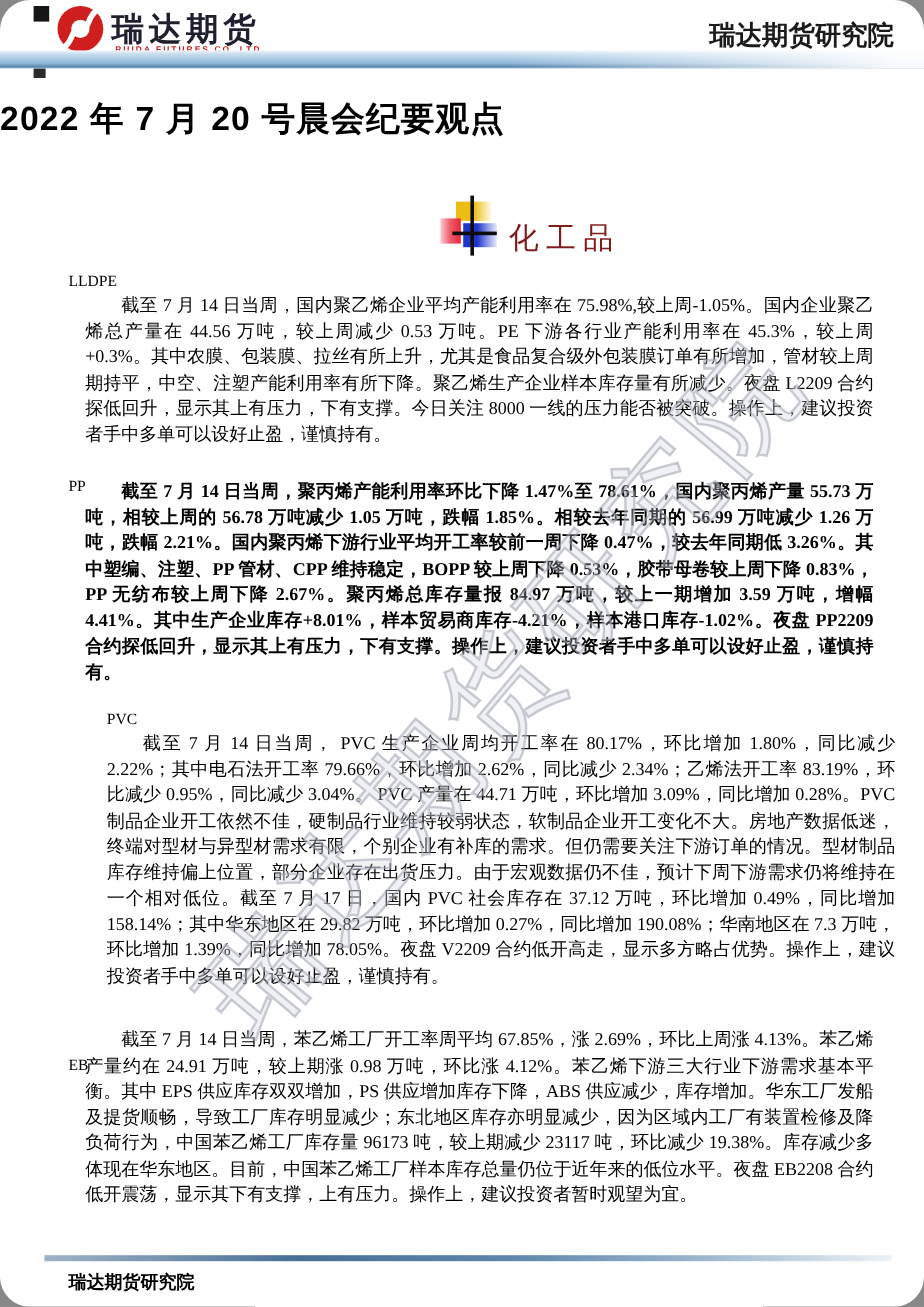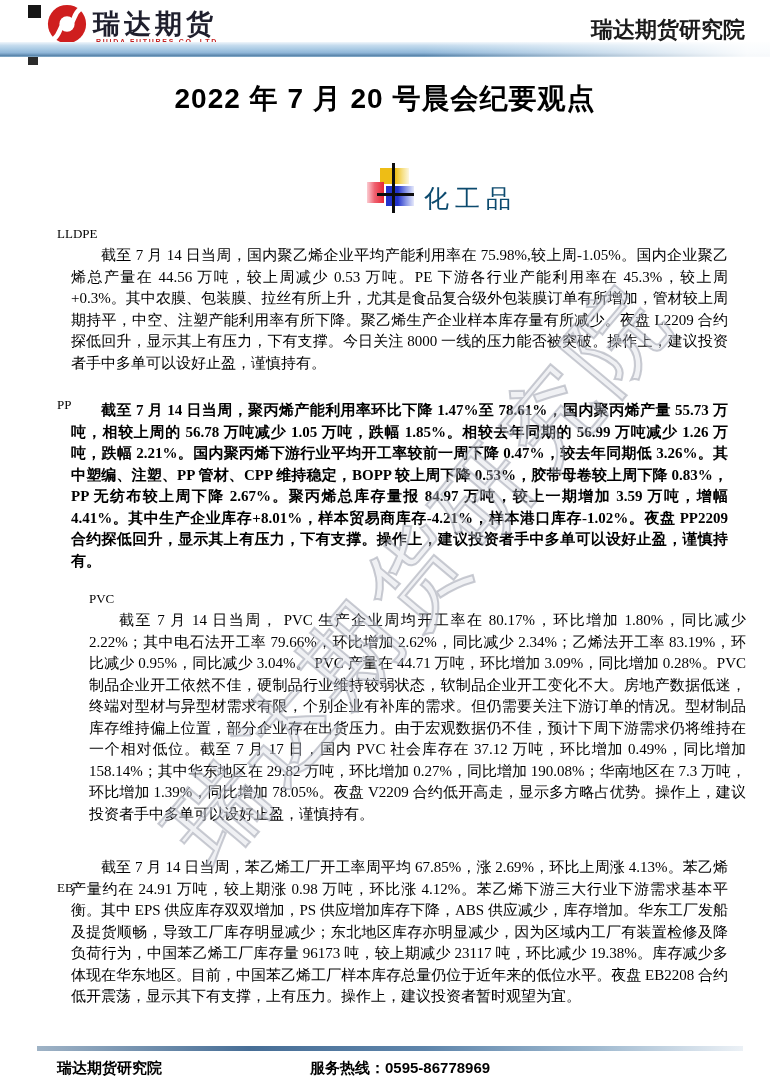--- a/index.html
+++ b/index.html
@@ -1,19 +1,19 @@
 <!DOCTYPE html>
 <html><head>
 <meta charset="utf-8">
 <style>
   html,body{margin:0;padding:0;background:#888;}
   .page{
     position:relative;width:770px;height:1089px;margin:0 auto;
     background:#ffffff;overflow:hidden;
-    font-family:"Liberation Serif","DejaVu Serif",serif;color:#000;
+    font-family:"Liberation Serif","DejaVu Serif",serif;color:#000;border-radius:25px;
   }
   
   .corner-square{position:absolute;left:28px;top:5px;width:13px;height:13px;background:#161616;}
   .corner-square2{position:absolute;left:28px;top:57px;width:10px;height:8px;background:#2b2b2b;}
   .logo-icon{position:absolute;left:46px;top:3px;width:42px;height:42px;}
   .logo-text{
     position:absolute;left:93px;top:6px;
     font-family:"Liberation Sans","DejaVu Sans",sans-serif;
     font-size:27px;font-weight:700;letter-spacing:4px;color:#1f1f2d;white-space:nowrap;
   }
@@ -28,37 +28,37 @@
     font-size:22px;font-weight:600;color:#1b1b1b;white-space:nowrap;
   }
   .header-bar{
     position:absolute;left:0;top:42px;width:770px;height:15px;
     background-image:
       linear-gradient(to right, rgba(255,255,255,0) 55%, rgba(255,255,255,0.95) 97%),
       linear-gradient(to bottom,#f0f6fb 0%,#c6dcee 22%,#a9cae4 48%,#8fb6d8 72%,#5d88ae 90%,#8cb1cd 100%);
   }
   
   .doc-title{
-    position:absolute;left:0;top:80px;width:770px;text-align:center;
+    position:absolute;left:0;top:80px;width:770px;text-align:left;
     font-family:"Liberation Sans","DejaVu Sans",sans-serif;
     font-size:28px;font-weight:700;letter-spacing:1px;color:#000;
   }
   
   .cat-icon{position:absolute;left:367px;top:163px;width:48px;height:51px;}
   .cat-icon .sq-yellow{position:absolute;left:13px;top:5px;width:29px;height:16px;
     background:linear-gradient(90deg,#eebd15 0%,#eebd15 52%,#f6e087 78%,#fdf7e0 100%);}
   .cat-icon .sq-red{position:absolute;left:0px;top:19px;width:17px;height:21px;
     background:linear-gradient(to left,#e62736 0%,#ef6170 55%,#fbccd2 100%);}
   .cat-icon .sq-blue{position:absolute;left:19px;top:23px;width:28px;height:20px;
     background:linear-gradient(90deg,#2334cb 0%,#2334cb 42%,#8b98e6 72%,#e6e9fb 100%);}
   .cat-icon .vline{position:absolute;left:25px;top:0;width:3px;height:50px;background:#0d0d0d;}
   .cat-icon .hline{position:absolute;left:10px;top:30px;width:37px;height:3px;background:#0d0d0d;}
   .cat-label{
     position:absolute;left:424px;top:182px;
-    font-size:25px;letter-spacing:6px;color:#0c4a6e;white-space:nowrap;
+    font-size:25px;letter-spacing:6px;color:#7f1d1d;white-space:nowrap;
   }
   
   .sec-label{position:absolute;left:57px;font-size:13px;color:#000;}
   .sec-text{
     position:absolute;left:71px;width:657px;
     font-size:15px;line-height:21.5px;text-align:justify;text-indent:30px;color:#000;
   }
   .lbl-lldpe{top:226px;} .txt-lldpe{top:245px;}
   .lbl-pp{top:381px;margin-top:16px;}   .txt-pp{top:400px;font-weight:bold;}
   .lbl-pvc{top:591px;margin-left:32px;}  .txt-pvc{top:610px;margin-left:18px;}
@@ -125,16 +125,15 @@
   <div class="sec-text txt-pp">截至 7 月 14 日当周，聚丙烯产能利用率环比下降 1.47%至 78.61%，国内聚丙烯产量 55.73 万吨，相较上周的 56.78 万吨减少 1.05 万吨，跌幅 1.85%。相较去年同期的 56.99 万吨减少 1.26 万吨，跌幅 2.21%。国内聚丙烯下游行业平均开工率较前一周下降 0.47%，较去年同期低 3.26%。其中塑编、注塑、PP 管材、CPP 维持稳定，BOPP 较上周下降 0.53%，胶带母卷较上周下降 0.83%，PP 无纺布较上周下降 2.67%。聚丙烯总库存量报 84.97 万吨，较上一期增加 3.59 万吨，增幅 4.41%。其中生产企业库存+8.01%，样本贸易商库存-4.21%，样本港口库存-1.02%。夜盘 PP2209 合约探低回升，显示其上有压力，下有支撑。操作上，建议投资者手中多单可以设好止盈，谨慎持有。</div>
 
   <div class="sec-label lbl-pvc">PVC</div>
   <div class="sec-text txt-pvc">截至 7 月 14 日当周， PVC 生产企业周均开工率在 80.17%，环比增加 1.80%，同比减少 2.22%；其中电石法开工率 79.66%，环比增加 2.62%，同比减少 2.34%；乙烯法开工率 83.19%，环比减少 0.95%，同比减少 3.04%。 PVC 产量在 44.71 万吨，环比增加 3.09%，同比增加 0.28%。PVC 制品企业开工依然不佳，硬制品行业维持较弱状态，软制品企业开工变化不大。房地产数据低迷，终端对型材与异型材需求有限，个别企业有补库的需求。但仍需要关注下游订单的情况。型材制品库存维持偏上位置，部分企业存在出货压力。由于宏观数据仍不佳，预计下周下游需求仍将维持在一个相对低位。截至 7 月 17 日，国内 PVC 社会库存在 37.12 万吨，环比增加 0.49%，同比增加 158.14%；其中华东地区在 29.82 万吨，环比增加 0.27%，同比增加 190.08%；华南地区在 7.3 万吨，环比增加 1.39%，同比增加 78.05%。夜盘 V2209 合约低开高走，显示多方略占优势。操作上，建议投资者手中多单可以设好止盈，谨慎持有。</div>
 
   <div class="sec-label lbl-eb">EB</div>
   <div class="sec-text txt-eb">截至 7 月 14 日当周，苯乙烯工厂开工率周平均 67.85%，涨 2.69%，环比上周涨 4.13%。苯乙烯产量约在 24.91 万吨，较上期涨 0.98 万吨，环比涨 4.12%。苯乙烯下游三大行业下游需求基本平衡。其中 EPS 供应库存双双增加，PS 供应增加库存下降，ABS 供应减少，库存增加。华东工厂发船及提货顺畅，导致工厂库存明显减少；东北地区库存亦明显减少，因为区域内工厂有装置检修及降负荷行为，中国苯乙烯工厂库存量 96173 吨，较上期减少 23117 吨，环比减少 19.38%。库存减少多体现在华东地区。目前，中国苯乙烯工厂样本库存总量仍位于近年来的低位水平。夜盘 EB2208 合约低开震荡，显示其下有支撑，上有压力。操作上，建议投资者暂时观望为宜。</div>
 
   <div class="footer-bar"></div>
   <div class="footer-item f-left">瑞达期货研究院</div>
-  <div class="footer-item f-hotline"><span>服务热线：</span><span>0595-86778969</span></div>
   <div class="footer-item f-wechat"><span>微信号：</span><span>rqyjkf</span></div>
 
 </div>
 
 </body></html>

